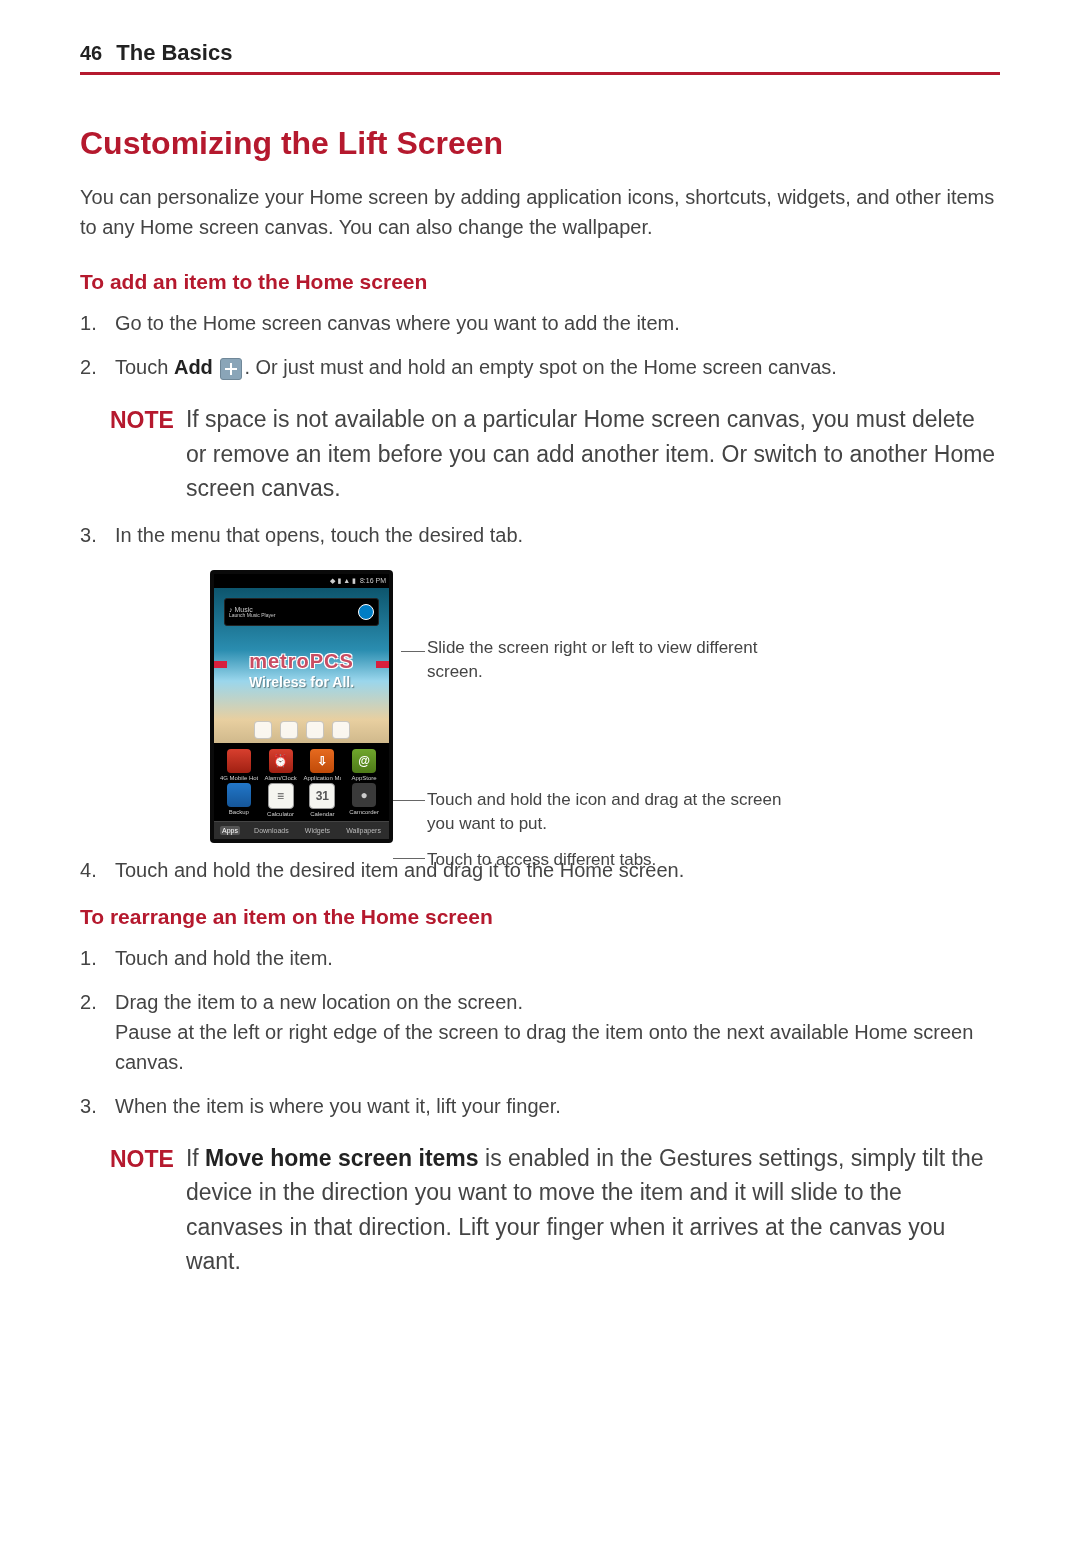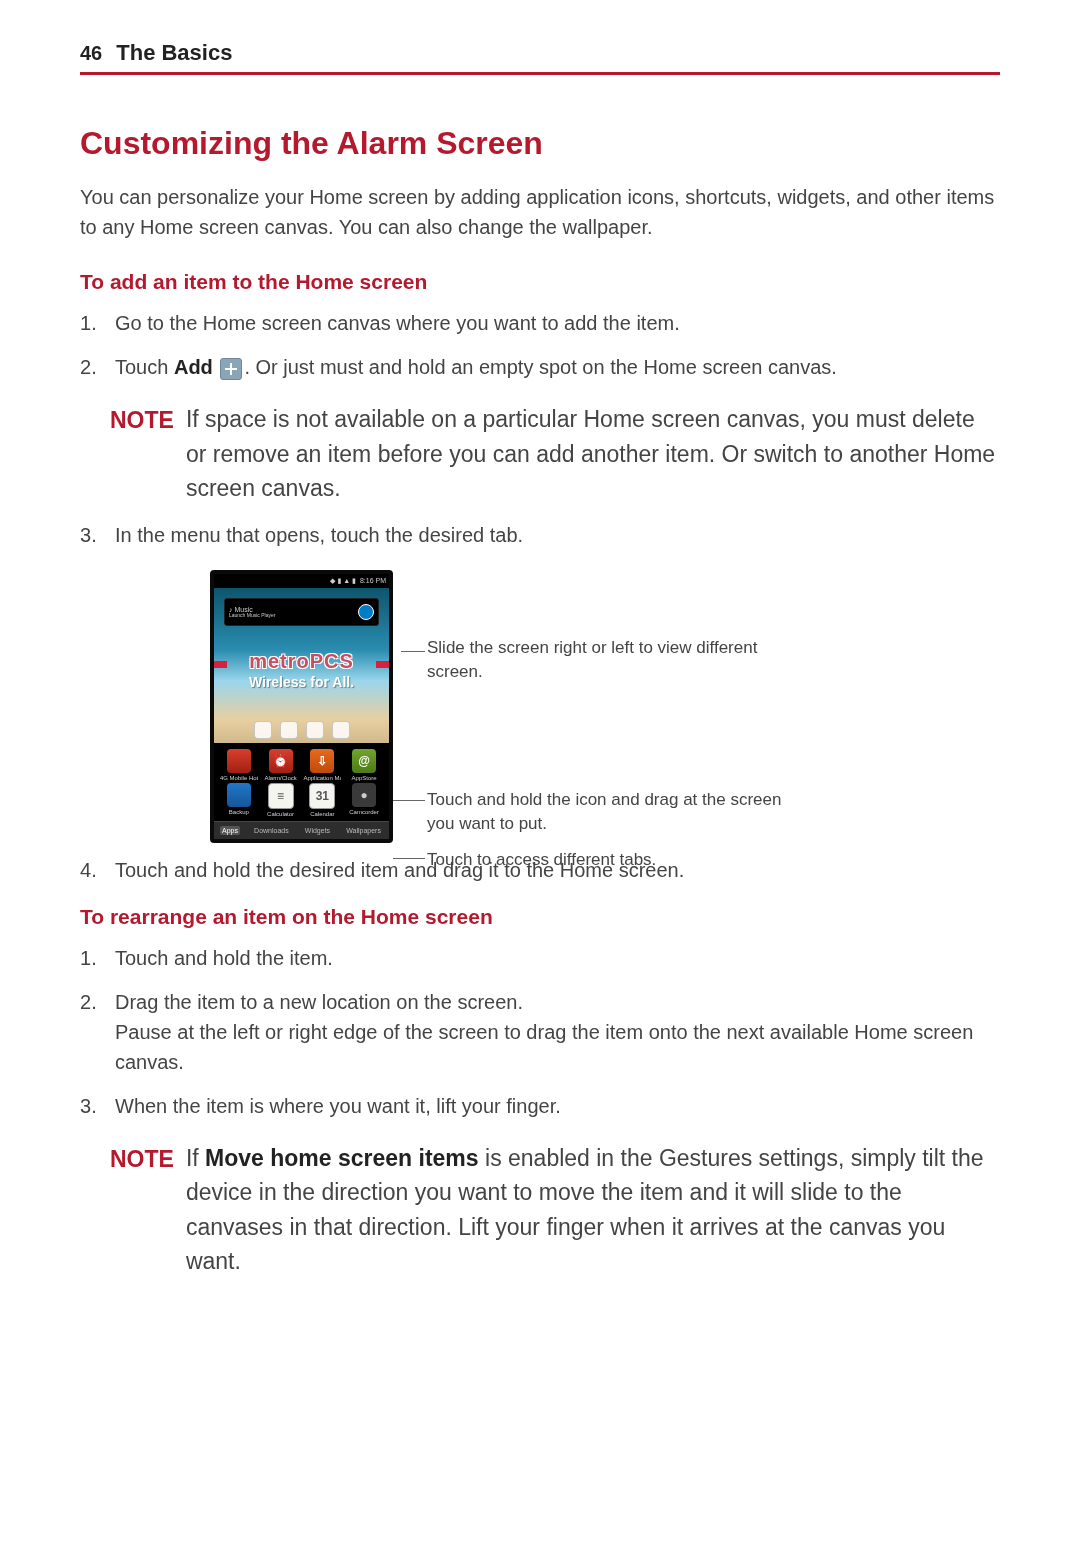--- a/index.html
+++ b/index.html
@@ -268,21 +268,21 @@
 </head>
 <body>
 
 <div class="page">
 
   <div class="header-row">
     <span class="page-number">46</span>
     <span class="section-title">The Basics</span>
   </div>
 
-  <div class="h1">Customizing the Alarm Screen</div>
+  <div class="h1">Customizing the Lift Screen</div>
 
   <div class="body-text">You can personalize your Home screen by adding application icons, shortcuts, widgets, and other items to any Home screen canvas. You can also change the wallpaper.</div>
 
   <div class="h2">To add an item to the Home screen</div>
 
   <ol class="steps">
     <li>Go to the Home screen canvas where you want to add the item.</li>
     <li>
       <span>Touch </span><span class="bold">Add</span>
       <span class="add-icon"></span><span>. Or just must and hold an empty spot on the Home screen canvas.</span>

